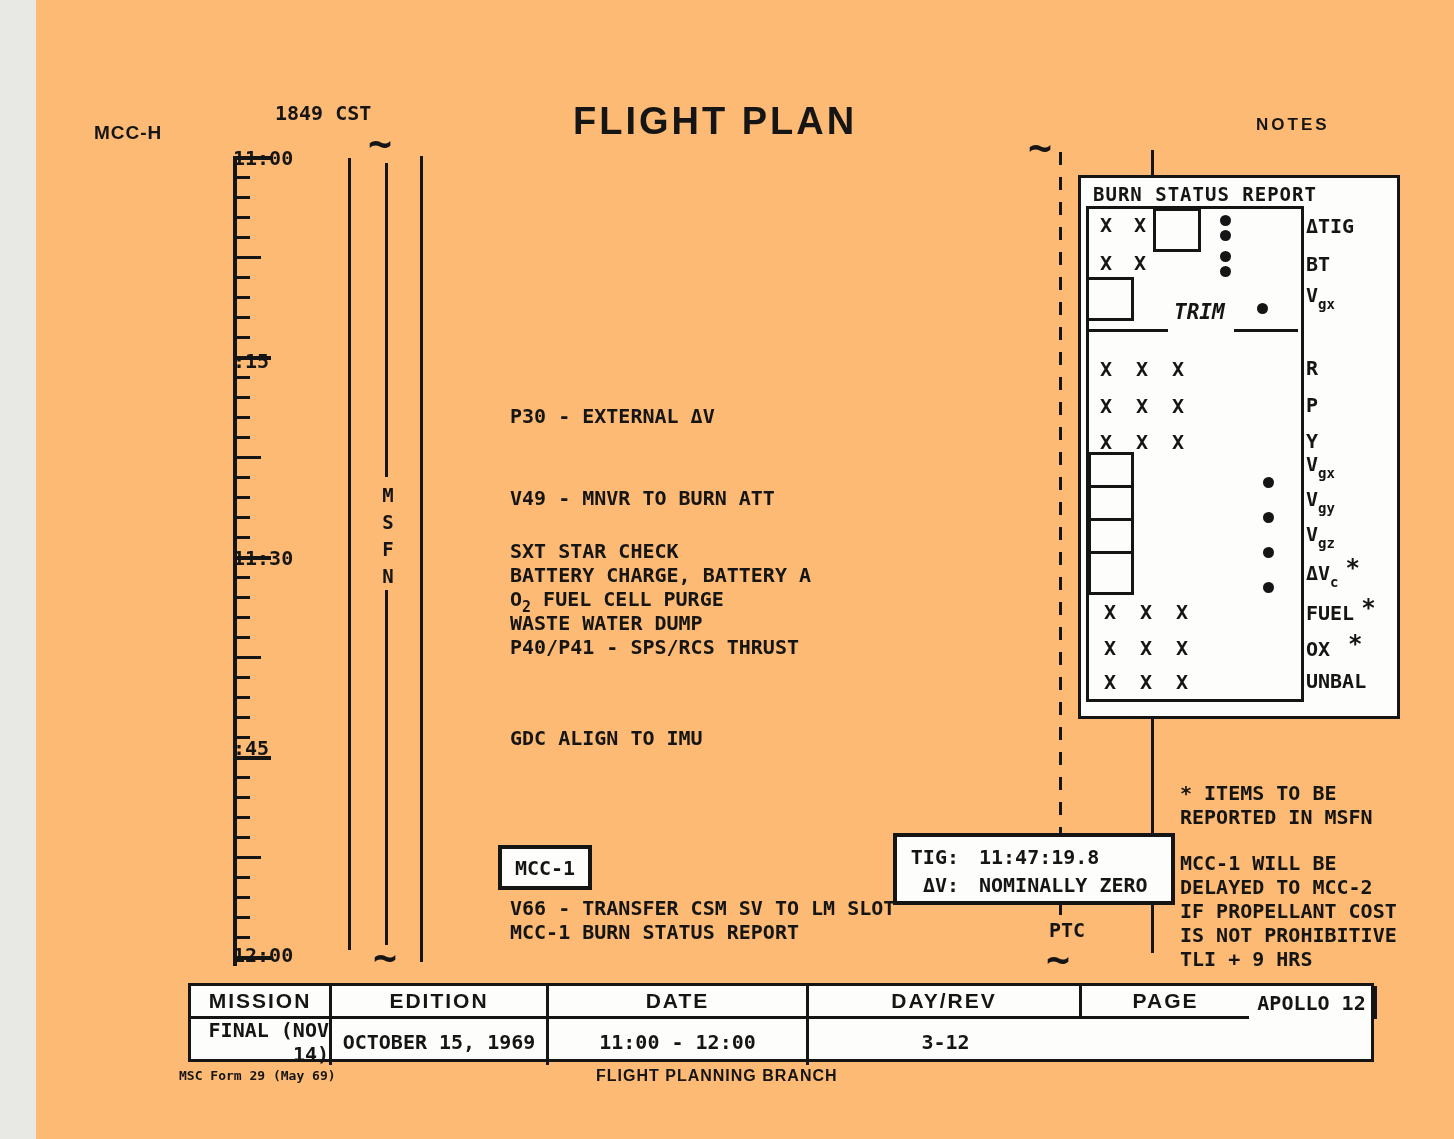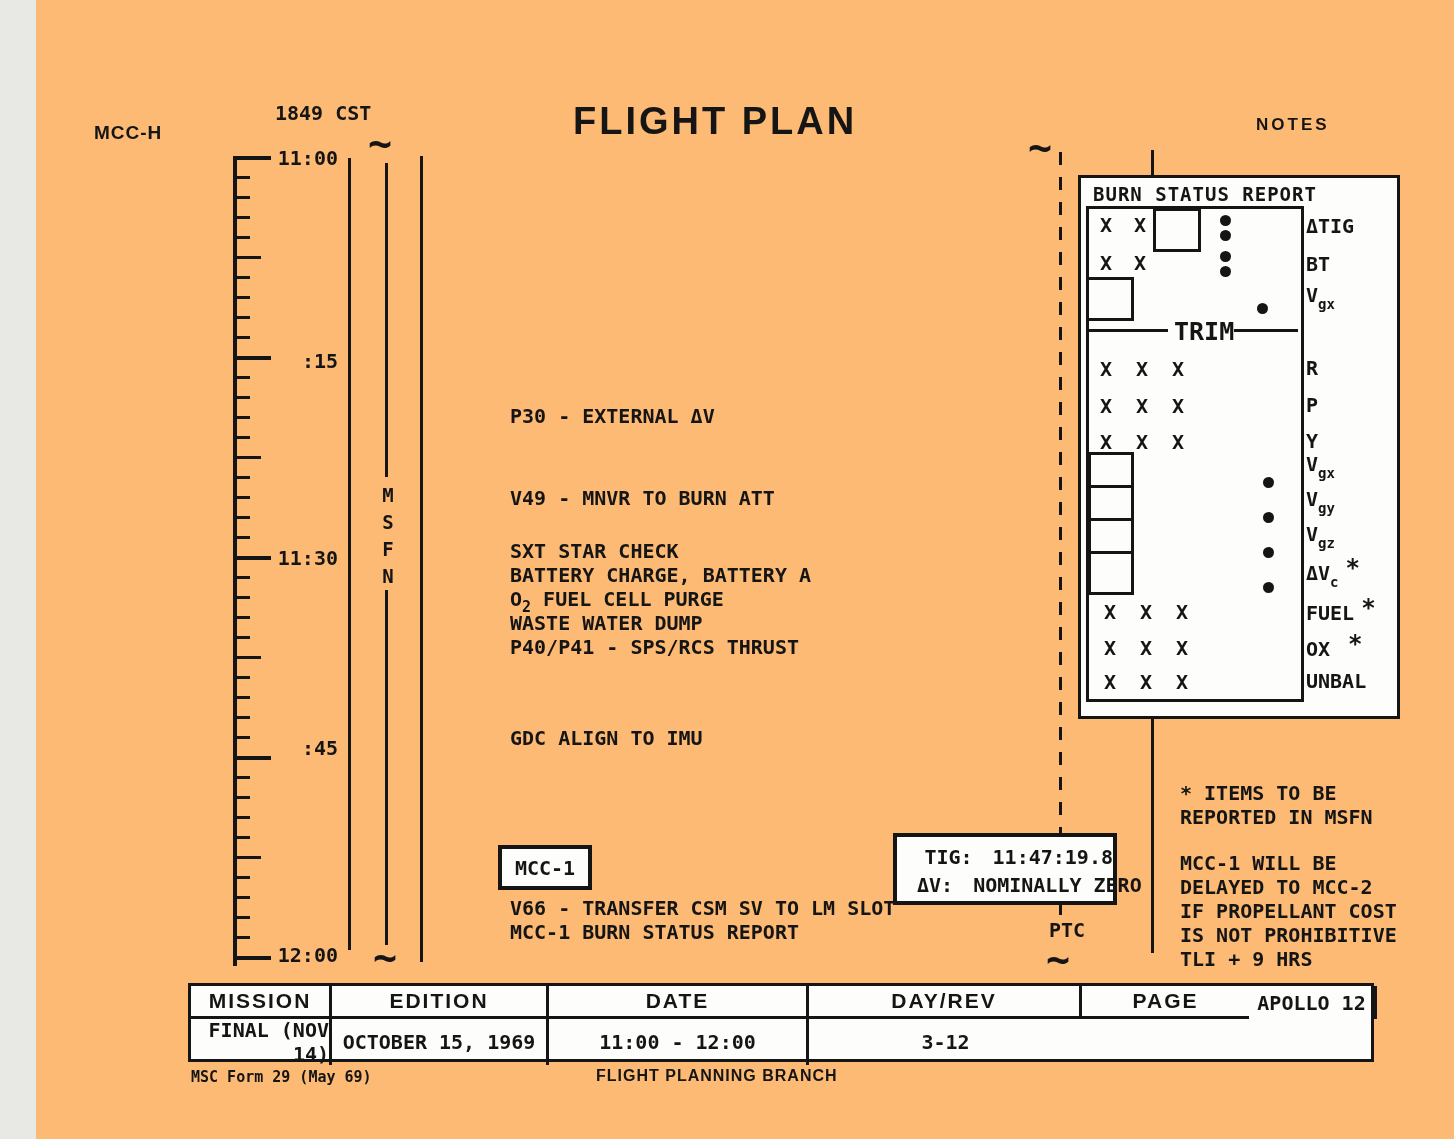--- a/index.html
+++ b/index.html
@@ -12,21 +12,21 @@
   .mono{font-family:"DejaVu Sans Mono","Liberation Mono",monospace;font-weight:700;font-size:20px;white-space:pre;}
   .sans{font-family:"Liberation Sans","DejaVu Sans",sans-serif;font-weight:bold;}
   .vline{position:absolute;width:3px;background:#151515;}
   .hline{position:absolute;height:3px;background:#151515;}
   .dashline{position:absolute;width:3px;background:repeating-linear-gradient(to bottom,#151515 0 13px,transparent 13px 25px);}
   .tilde{position:absolute;font-size:40px;font-weight:bold;line-height:30px;color:#151515;font-family:"DejaVu Sans Mono",monospace;}
   
   .tick{position:absolute;left:3px;width:14px;height:3px;background:#151515;}
   .tick.t5{width:25px;}
   .tick.t10{width:35px;height:4px;}
-  .tlabel{position:absolute;width:105px;text-align:right;font-size:20px;}
+  .tlabel{position:absolute;width:105px;font-size:20px;}
   
   .box{position:absolute;border:3px solid #151515;background:#fdfdfb;}
   .ebox{position:absolute;border:3px solid #151515;background:#fdfdfb;}
   .xmark{position:absolute;font-size:20px;font-weight:700;font-family:"DejaVu Sans Mono",monospace;}
   .dot{position:absolute;width:11px;height:11px;border-radius:50%;background:#151515;}
   .bsr-label{position:absolute;font-size:20px;font-weight:700;white-space:nowrap;font-family:"DejaVu Sans Mono",monospace;}
   .bsr-label .sub{font-size:14px;position:relative;top:7px;letter-spacing:0;}
   .bsr-label .star{font-size:24px;position:relative;top:-4px;margin-left:7px;}
   .note-line{line-height:24px;}
   
@@ -130,21 +130,21 @@
   <div class="abs mono" style="left:474px;top:896px;">V66 - TRANSFER CSM SV TO LM SLOT</div>
   <div class="abs mono" style="left:474px;top:920px;">MCC-1 BURN STATUS REPORT</div>
 
   <div class="tilde" style="left:992px;top:132px;">~</div>
   <div class="dashline" style="left:1023px;top:152px;height:772px;"></div>
   <div class="abs mono" style="left:1013px;top:918px;">PTC</div>
   <div class="tilde" style="left:1010px;top:944px;">~</div>
 
   <div class="vline" style="left:1115px;top:150px;height:803px;"></div>
 
-  <div class="abs" style="left:857px;top:833px;width:224px;height:72px;border:4px solid #151515;background:#fdfdfb;padding:6px 0 0 20px;box-sizing:border-box;">
+  <div class="abs" style="left:857px;top:833px;width:282px;height:72px;border:4px solid #151515;background:#fdfdfb;padding:6px 0 0 6px;box-sizing:border-box;">
     <div class="tigrow mono" style="line-height:28px;">
       <span class="lbl">TIG:</span>
       <span class="val">11:47:19.8</span>
     </div>
     <div class="tigrow mono" style="line-height:28px;">
       <span class="lbl">ΔV:</span>
       <span class="val">NOMINALLY ZERO</span>
     </div>
   </div>
 
@@ -186,21 +186,21 @@
   <div class="dot" style="left:1184px;top:230px;"></div>
   <div class="dot" style="left:1184px;top:251px;"></div>
   <div class="dot" style="left:1184px;top:266px;"></div>
   <div class="dot" style="left:1221px;top:303px;"></div>
   <div class="dot" style="left:1227px;top:477px;"></div>
   <div class="dot" style="left:1227px;top:512px;"></div>
   <div class="dot" style="left:1227px;top:547px;"></div>
   <div class="dot" style="left:1227px;top:582px;"></div>
 
   <div class="hline" style="left:1052px;top:329px;width:80px;"></div>
-  <div class="abs mono" style="left:1138px;top:317px;font-size:25px;">TRIM</div>
+  <div class="abs mono" style="left:1138px;top:300px;font-size:21px;font-style:italic;">TRIM</div>
   <div class="hline" style="left:1198px;top:329px;width:64px;"></div>
 
   <div class="bsr-label" style="left:1270px;top:214px;"><span>ΔTIG</span></div>
   <div class="bsr-label" style="left:1270px;top:252px;"><span>BT</span></div>
   <div class="bsr-label" style="left:1270px;top:283px;"><span>V</span><span class="sub">gx</span></div>
   <div class="bsr-label" style="left:1270px;top:356px;"><span>R</span></div>
   <div class="bsr-label" style="left:1270px;top:393px;"><span>P</span></div>
   <div class="bsr-label" style="left:1270px;top:429px;"><span>Y</span></div>
   <div class="bsr-label" style="left:1270px;top:452px;"><span>V</span><span class="sub">gx</span></div>
   <div class="bsr-label" style="left:1270px;top:487px;"><span>V</span><span class="sub">gy</span></div>
@@ -224,16 +224,16 @@
     <div class="cell hcell">DATE</div>
     <div class="cell hcell">DAY/REV</div>
     <div class="cell hcell last">PAGE</div>
     <div class="cell dcell data">APOLLO 12</div>
     <div class="cell dcell data">FINAL (NOV 14)</div>
     <div class="cell dcell data">OCTOBER 15, 1969</div>
     <div class="cell dcell data">11:00 - 12:00</div>
     <div class="cell dcell data last">3-12</div>
   </div>
 
-  <div class="abs mono" style="left:155px;top:1068px;font-size:15px;">MSC Form 29 (May 69)</div>
+  <div class="abs mono" style="left:143px;top:1068px;font-size:13px;">MSC Form 29 (May 69)</div>
   <div class="abs sans" style="left:560px;top:1067px;font-size:16px;letter-spacing:1px;">FLIGHT PLANNING BRANCH</div>
 
 </div>
 
 </body></html>

